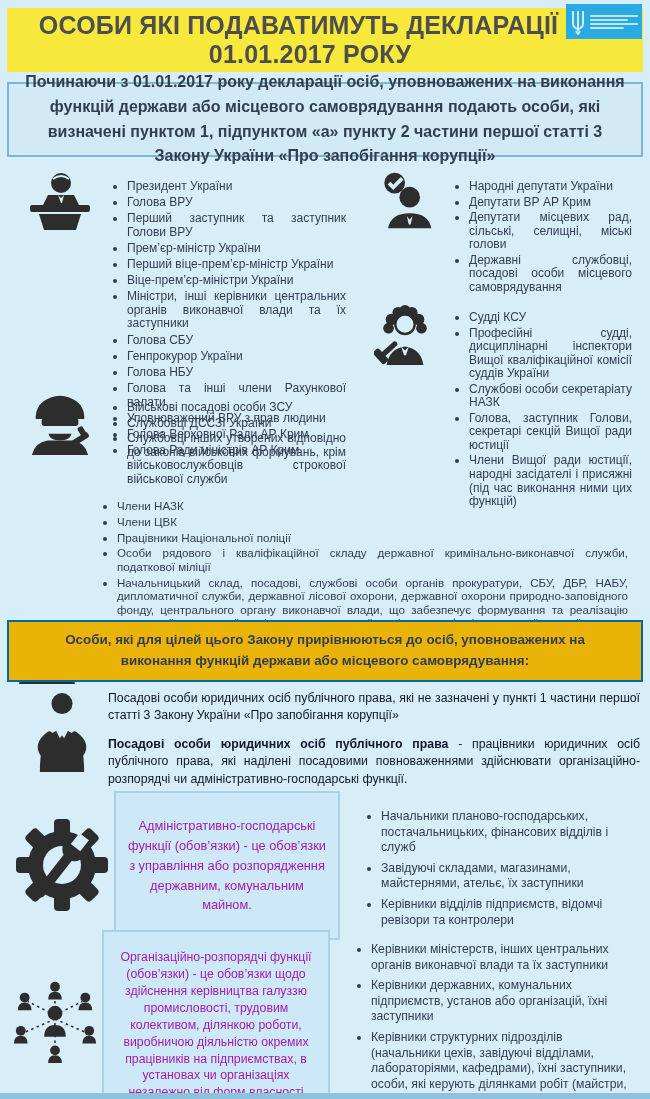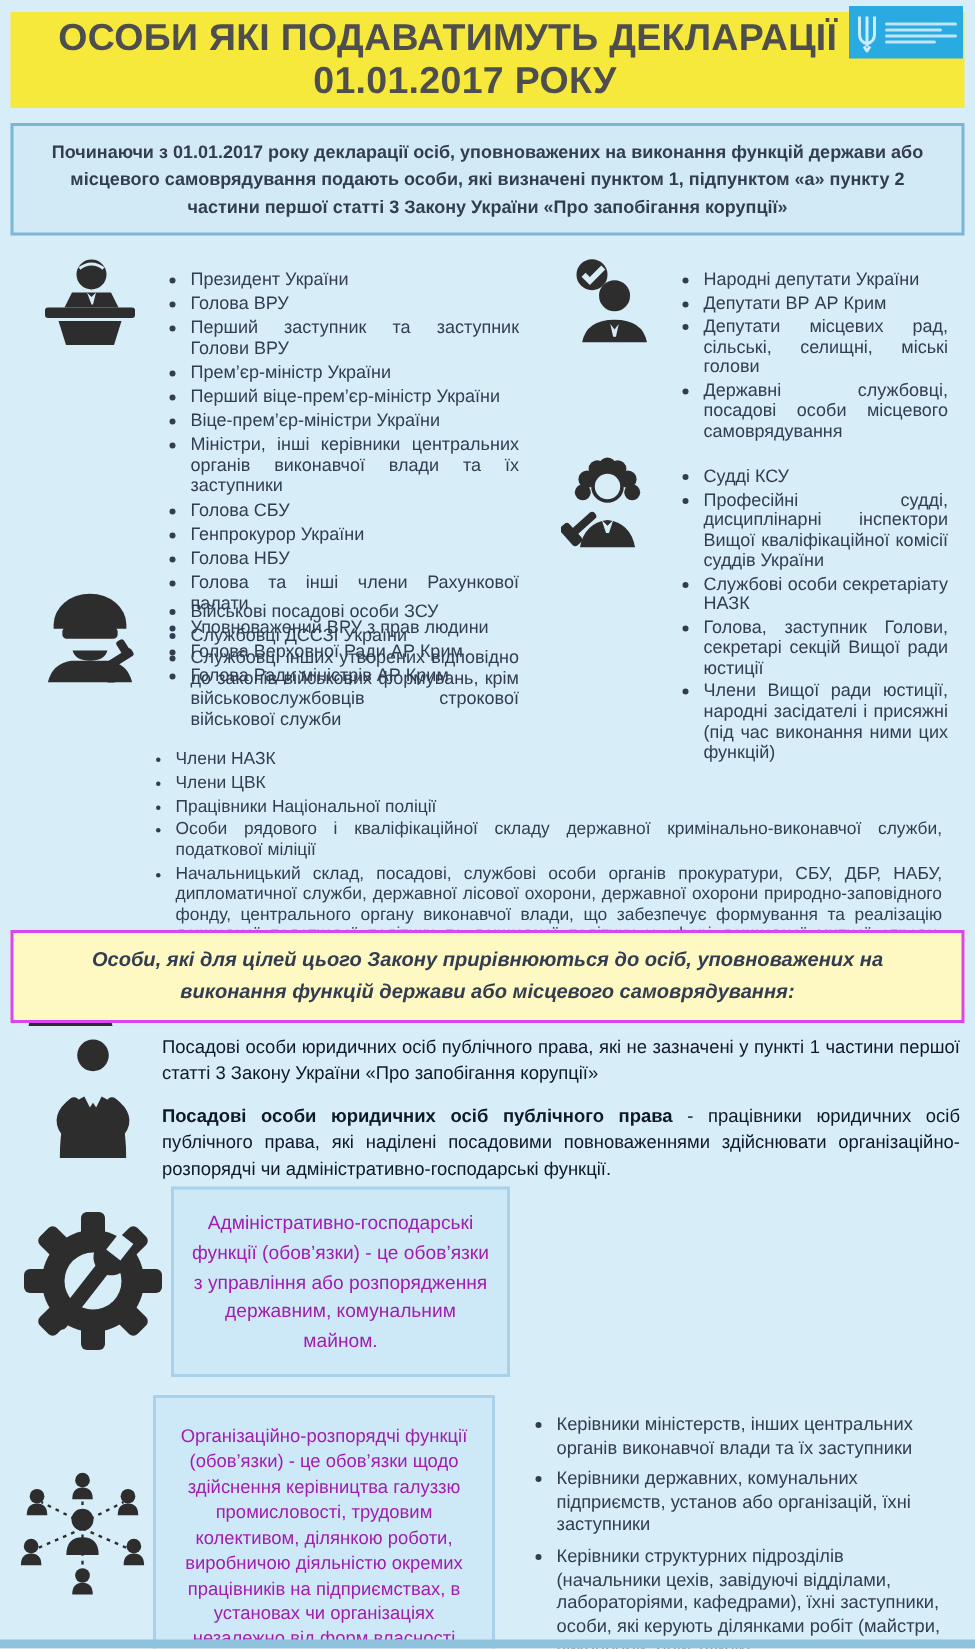--- a/index.html
+++ b/index.html
@@ -25,21 +25,21 @@
   .logo-lines { display: flex; flex-direction: column; gap: 2px; flex: 1; }
   .logo-lines i { display: block; height: 2px; background: #bfe6f6; border-radius: 1px; }
   .logo-lines i:nth-child(2) { width: 80%; }
   .logo-lines i:nth-child(4) { width: 70%; }
   
   .intro-box {
     position: absolute; left: 7px; top: 82px; width: 636px; height: 75px;
     background: #d2eaf6; border: 2px solid #7cb6d7;
     display: flex; align-items: center; justify-content: center; padding: 4px 14px;
   }
-  .intro-text { font-size: 12px; font-weight: bold; text-align: center; line-height: 1.55; color: #333d52; }
+  .intro-text { font-size: 16px; font-weight: bold; text-align: center; line-height: 1.55; color: #333d52; }
   
   .group-row { position: absolute; display: flex; }
   .icon-cell { flex: none; display: flex; justify-content: center; align-items: flex-start; }
   .list-cell { flex: 1; }
   ul.b-list { margin: 12px; padding-left: 15px; list-style: disc; }
   ul.b-list li {
     font-size: 12px; line-height: 1.13; margin-bottom: 2px;
     text-align: justify; color: #333d52;
   }
   
@@ -51,22 +51,22 @@
   #deputies-row   { left: 368px; top: 168px; width: 276px; }
   #deputies-row .icon-cell { width: 74px; padding-top: 2px; }
   #judges-row     { left: 368px; top: 299px; width: 276px; }
   #judges-row .icon-cell { width: 74px; padding-top: 4px; }
   #police-row     { left: 4px;   top: 487px; width: 636px; align-items: flex-end; }
   #police-row .icon-cell { width: 86px; padding-top: 6px; }
   #police-row li  { font-size: 11.6px; line-height: 1.16; margin-bottom: 2.4px; }
   
   .divider-box {
     position: absolute; left: 7px; top: 620px; width: 636px; height: 62px;
-    background: #fef9c3; border: 2px solid #d946ef;
-    display: flex; align-items: center; justify-content: center; padding: 4px 26px; font-style: italic;
+    background: #eab308; border: 2px solid #0369a1;
+    display: flex; align-items: center; justify-content: center; padding: 4px 26px;
   }
   .divider-text { font-size: 13.4px; font-weight: bold; text-align: center; line-height: 1.55; color: #333d52; }
   
   #equated-row { left: 16px; top: 690px; width: 624px; }
   #equated-row .icon-cell { width: 92px; padding-top: 2px; }
   .equated-text p { font-size: 12.3px; line-height: 1.42; text-align: justify; color: #0f172a; }
   .equated-text p + p { margin-top: 11px; }
   .equated-text b { font-weight: bold; }
   
   .def-row { position: absolute; display: flex; align-items: stretch; }
@@ -292,20 +292,27 @@
             <rect x="41" y="34" width="10" height="56" rx="5"></rect>
             <circle cx="46" cy="30" r="12"></circle>
             <rect x="40" y="14" width="12" height="14" fill="#d7edf8"></rect>
           </g>
         </g>
       </svg>
     </div>
     <div class="def-box" id="admin-box">
       <div class="def-box-text">Адміністративно-господарські функції (обов’язки) - це обов’язки з управління або розпорядження державним, комунальним майном.</div>
     </div>
+    <div class="list-cell">
+      <ul class="b-list">
+          <li>Начальники планово-господарських, постачальницьких, фінансових відділів і служб</li>
+          <li>Завідуючі складами, магазинами, майстернями, ательє, їх заступники</li>
+          <li>Керівники відділів підприємств, відомчі ревізори та контролери</li>
+        </ul>
+    </div>
   </div>
 
   <div class="def-row" id="org-row">
     <div class="icon-cell">
       <svg width="90" height="92" viewBox="0 0 92 92">
         <g stroke="#2d2d2d" stroke-width="1.6" stroke-dasharray="2.5 3.5" fill="none">
           <path d="M46 40 L46 16"></path>
             <path d="M46 40 L18 26"></path>
             <path d="M46 40 L74 26"></path>
           <path d="M46 44 L14 58"></path>

